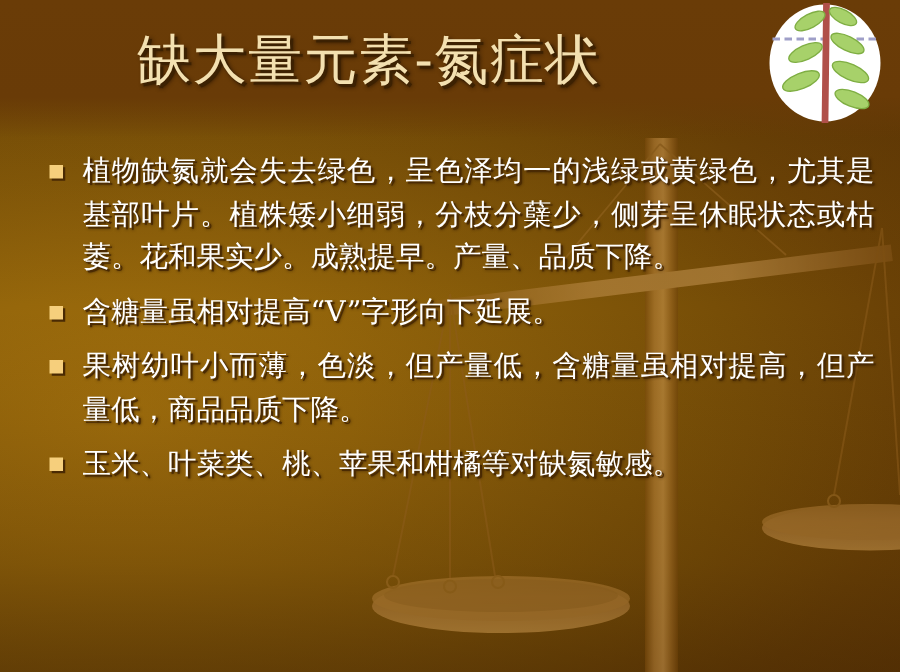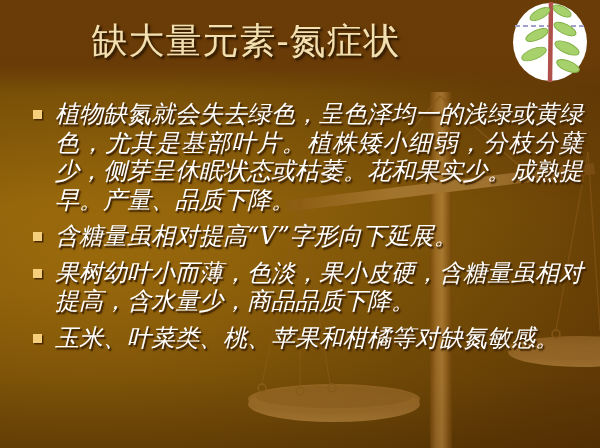--- a/index.html
+++ b/index.html
@@ -97,29 +97,28 @@
     left: 27px;
     top: 100px;
     width: 556px;
   }
   .bullet-item {
     position: relative;
     display: block;
     padding-left: 28px;
     margin-bottom: 8px;
     font-family: "DejaVu Serif", "Liberation Serif", serif;
-    font-size: 24px;
+    font-size: 19px;
     line-height: 28.5px;
     color: #ffffff;
     text-shadow:
       1.5px 1.5px 0 #4a2a03,
       1.5px 1.5px 2px rgba(35,17,0,0.8);
     text-align: justify;
     text-justify: inter-ideograph;
-    font-style: italic;
   }
   .bullet-item:last-child { margin-bottom: 4px; }
 
   .bullet-marker {
     position: absolute;
     left: 6px;
     top: 10px;
     width: 9px;
     height: 9px;
     background: #f6cf7c;
@@ -223,21 +222,21 @@
     </div>
 
     <div class="bullet-item">
       <span class="bullet-marker"></span>
       <span class="bullet-text">含糖量虽相对提高“V”字形向下延展。</span>
     </div>
 
 
     <div class="bullet-item">
       <span class="bullet-marker"></span>
-      <span class="bullet-text">果树幼叶小而薄，色淡，果小皮硬，含糖量虽相对提高，含水量少，商品品质下降。</span>
+      <span class="bullet-text">果树幼叶小而薄，色淡，但产量低，含糖量虽相对提高，但产量低，商品品质下降。</span>
     </div>
 
     <div class="bullet-item">
       <span class="bullet-marker"></span>
       <span class="bullet-text">玉米、叶菜类、桃、苹果和柑橘等对缺氮敏感。</span>
     </div>
 
   </div>
 </div>
 

